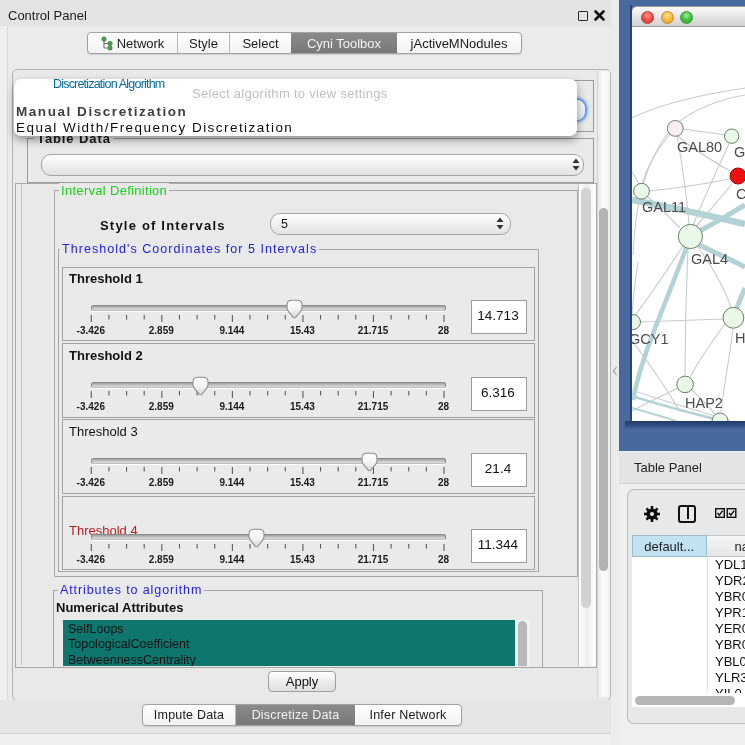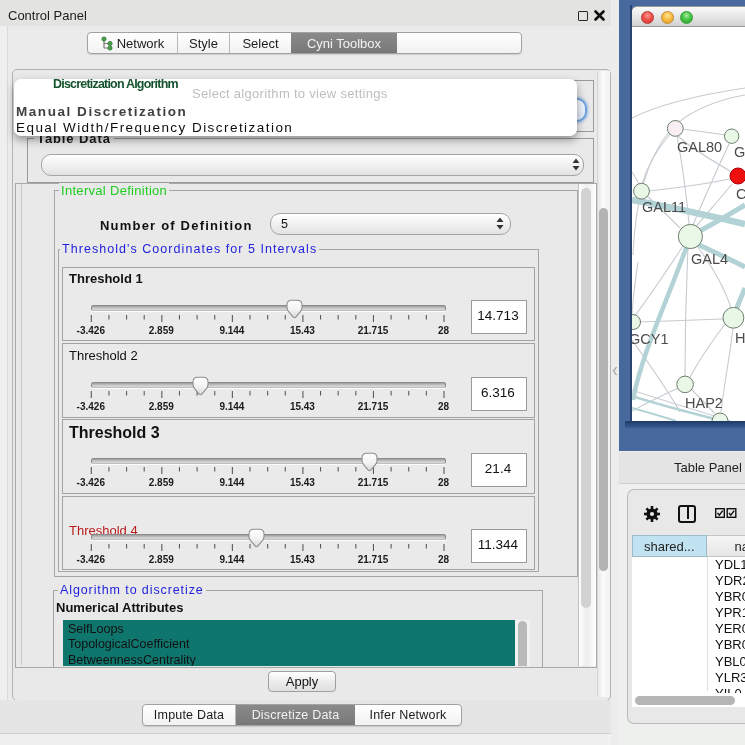--- a/index.html
+++ b/index.html
@@ -27,30 +27,31 @@
       <path d="M3,3.5 L3,12 M3,7.5 L8.5,7.5 M3,12 L8.5,12" stroke="#7a7a7a" stroke-width="1.2" fill="none"></path>
       <circle cx="3" cy="3" r="2.1" fill="#4aa44a" stroke="#2c6e2c" stroke-width="0.8"></circle>
       <circle cx="9" cy="7.5" r="2.1" fill="#4aa44a" stroke="#2c6e2c" stroke-width="0.8"></circle>
       <circle cx="9" cy="12" r="2.1" fill="#4aa44a" stroke="#2c6e2c" stroke-width="0.8"></circle>
     </svg>
     <span>Network</span>
   </div>
   <div style="width:51px;border-right:1px solid #b9b9b9;display:flex;align-items:center;justify-content:center;">Style</div>
   <div style="width:61px;display:flex;align-items:center;justify-content:center;">Select</div>
   <div style="width:106px;background:linear-gradient(#8a8a8a,#787878);color:#f2f2f2;display:flex;align-items:center;justify-content:center;">Cyni Toolbox</div>
+  <div style="flex:1;display:flex;align-items:center;justify-content:center;">jActiveMNodules</div>
 </div>
 
 <div class="abs" style="left:12px;top:69px;width:597px;height:630px;background:#e9e9e9;border:1px solid #b3b3b3;border-radius:5px;"></div>
 
 <div class="abs" style="left:27px;top:80px;width:565px;height:50px;border:1px solid #9a9a9a;"></div>
 
 <div class="abs" style="left:560px;top:98px;width:23px;height:20px;border-radius:0 10px 10px 0;background:linear-gradient(#f4f8fd,#dce8f7);border:2px solid #6da0de;box-shadow:0 0 2.5px 1px rgba(120,165,225,0.7);"></div>
 
 <div class="abs" style="left:14px;top:79px;width:563px;height:57px;background:#ffffff;border-radius:7px;box-shadow:0 4px 9px rgba(0,0,0,0.38);z-index:40;"></div>
-<div class="abs" style="left:53px;top:77px;font-size:12.5px;color:#14532d;font-weight:bold;letter-spacing:-0.8px;z-index:41;">Discretization Algorithm</div>
+<div class="abs" style="left:53px;top:77px;font-size:12.5px;color:#0369a1;font-weight:normal;letter-spacing:-0.8px;z-index:41;">Discretization Algorithm</div>
 <div class="abs" style="left:192px;top:85.5px;font-size:13px;color:#bebebe;letter-spacing:0.3px;z-index:41;">Select algorithm to view settings</div>
 <div class="abs" style="left:16px;top:103.5px;font-size:13.5px;font-weight:bold;color:#404040;letter-spacing:1.55px;z-index:41;">Manual Discretization</div>
 <div class="abs" style="left:16px;top:119.5px;font-size:13.5px;color:#0d0d0d;letter-spacing:1.45px;z-index:41;">Equal Width/Frequency Discretization</div>
 
 <div class="abs" style="left:27px;top:138px;width:565px;height:43px;border:1px solid #9a9a9a;"></div>
 <div class="abs" style="left:34px;top:131px;background:#e9e9e9;padding:0 3px;font-size:13px;font-weight:bold;color:#1a1a1a;letter-spacing:0.9px;">Table Data</div>
 <div class="abs" style="left:41px;top:154px;width:541px;height:20px;border-radius:10px;background:linear-gradient(#ffffff,#e2e2e2);border:1px solid #a4a4a4;"></div>
 <div class="abs" style="left:60px;top:158px;font-size:12.5px;color:#111;letter-spacing:0.25px;margin-top:25px;">galFiltered.sif default node</div>
 <svg class="abs" style="left:570px;top:158px;" width="12" height="13" viewBox="0 0 12 13">
   <path d="M6,0.5 L9.5,5 L2.5,5 Z" fill="#333"></path>
@@ -58,21 +59,21 @@
 </svg>
 
 <div class="abs" style="left:15px;top:183px;width:580px;height:483px;border:1px solid #a8a8a8;background:#e9e9e9;"></div>
 <div class="abs" style="left:21px;top:184px;width:1px;height:481px;background:#c8c8c8;"></div>
 
 <div class="abs" style="left:578px;top:184px;width:17px;height:482px;background:linear-gradient(90deg,#ffffff,#ededed 45%,#ffffff);border-left:1px solid #c0c0c0;"></div>
 <div class="abs" style="left:581px;top:188px;width:10px;height:420px;background:#d2d2d2;border-radius:5px;"></div>
 
 <div class="abs" style="left:54px;top:190px;width:522px;height:385px;border:1px solid #a5a5a5;"></div>
 <div class="abs" style="left:59px;top:183px;background:#e9e9e9;padding:0 2px;font-size:13px;color:#21cc21;letter-spacing:0.3px;">Interval Definition</div>
-<div class="abs" style="left:100px;top:218px;font-size:13px;font-weight:bold;color:#111;letter-spacing:1.2px;">Number of Definition</div>
+<div class="abs" style="left:100px;top:218px;font-size:13px;font-weight:bold;color:#111;letter-spacing:1.2px;">Style of Intervals</div>
 <div class="abs" style="left:270px;top:213px;width:239px;height:20px;border-radius:10px;background:linear-gradient(#ffffff,#e2e2e2);border:1px solid #a4a4a4;"></div>
 <div class="abs" style="left:281px;top:217px;font-size:12.5px;color:#111;">5</div>
 <svg class="abs" style="left:494px;top:217px;" width="12" height="13" viewBox="0 0 12 13">
   <path d="M6,0.5 L9.5,5 L2.5,5 Z" fill="#333"></path>
   <path d="M6,12.5 L9.5,8 L2.5,8 Z" fill="#333"></path>
 </svg>
 
 <div class="abs" style="left:58px;top:249px;width:479px;height:321px;border:1px solid #a5a5a5;"></div>
 <div class="abs" style="left:60px;top:242px;background:#e9e9e9;padding:0 2px;font-size:12.5px;color:#2222dd;letter-spacing:1.05px;">Threshold's Coordinates for 5 Intervals</div>
 
@@ -115,21 +116,21 @@
         <stop offset="0.55" stop-color="#f2f2f2"></stop>
         <stop offset="1" stop-color="#d8d8d8"></stop>
       </linearGradient>
     </defs>
   <path d="M1,8.6 L1,6 Q1,1.2 5.8,1.2 L11.2,1.2 Q16,1.2 16,6 L16,8.6 Q16,10.8 14.6,12.4 L10,17.9 Q8.5,19.6 7,17.9 L2.4,12.4 Q1,10.8 1,8.6 Z" fill="url(#th266)" stroke="#8f8f8f" stroke-width="1.1"></path>
 </svg>
 <div class="abs" style="left:471px;top:300.2px;width:54px;height:32px;background:#fff;border:1px solid #9a9a9a;"></div>
 <div class="abs" style="left:471px;top:300.2px;width:54px;height:32px;line-height:32px;text-align:center;font-size:13.5px;color:#111;">14.713</div>
 
 <div class="abs" style="left:61.5px;top:343.1px;width:471px;height:72.5px;border:1px solid #a3a3a3;background:#eaeaea;"></div>
-<div class="abs" style="left:69px;top:347.6px;font-size:13px;font-weight:normal;color:#111;">Threshold 2</div>
+<div class="abs" style="left:69px;top:347.6px;font-size:13px;font-weight:bold;color:#111;">Threshold 2</div>
 <div class="abs" style="left:90.5px;top:381.5px;width:353px;height:4px;border-radius:2.5px;background:linear-gradient(#9c9c9c,#c9c9c9 55%,#d9d9d9);border:0.5px solid #8a8a8a;border-bottom-color:#c0c0c0;box-shadow:0 1px 0 rgba(255,255,255,0.9);"></div>
 <svg class="abs" style="left:61.5px;top:390.9px;" width="400" height="8" viewBox="0 0 400 8">
     <line x1="29.30" y1="0" x2="29.30" y2="7" stroke="#5a5a5a" stroke-width="1.1"></line>
     <line x1="46.94" y1="0" x2="46.94" y2="4.5" stroke="#5a5a5a" stroke-width="1.1"></line>
     <line x1="64.57" y1="0" x2="64.57" y2="4.5" stroke="#5a5a5a" stroke-width="1.1"></line>
     <line x1="82.21" y1="0" x2="82.21" y2="4.5" stroke="#5a5a5a" stroke-width="1.1"></line>
     <line x1="99.84" y1="0" x2="99.84" y2="7" stroke="#5a5a5a" stroke-width="1.1"></line>
     <line x1="117.47" y1="0" x2="117.47" y2="4.5" stroke="#5a5a5a" stroke-width="1.1"></line>
     <line x1="135.11" y1="0" x2="135.11" y2="4.5" stroke="#5a5a5a" stroke-width="1.1"></line>
     <line x1="152.74" y1="0" x2="152.74" y2="4.5" stroke="#5a5a5a" stroke-width="1.1"></line>
@@ -160,21 +161,21 @@
         <stop offset="0.55" stop-color="#f2f2f2"></stop>
         <stop offset="1" stop-color="#d8d8d8"></stop>
       </linearGradient>
     </defs>
   <path d="M1,8.6 L1,6 Q1,1.2 5.8,1.2 L11.2,1.2 Q16,1.2 16,6 L16,8.6 Q16,10.8 14.6,12.4 L10,17.9 Q8.5,19.6 7,17.9 L2.4,12.4 Q1,10.8 1,8.6 Z" fill="url(#th343)" stroke="#8f8f8f" stroke-width="1.1"></path>
 </svg>
 <div class="abs" style="left:471px;top:376.5px;width:54px;height:32px;background:#fff;border:1px solid #9a9a9a;"></div>
 <div class="abs" style="left:471px;top:376.5px;width:54px;height:32px;line-height:32px;text-align:center;font-size:13.5px;color:#111;">6.316</div>
 
 <div class="abs" style="left:61.5px;top:419.4px;width:471px;height:72.5px;border:1px solid #a3a3a3;background:#eaeaea;"></div>
-<div class="abs" style="left:69px;top:423.9px;font-size:16px;font-weight:bold;color:#111;">Threshold 3</div>
+<div class="abs" style="left:69px;top:423.9px;font-size:13px;font-weight:normal;color:#111;">Threshold 3</div>
 <div class="abs" style="left:90.5px;top:457.8px;width:353px;height:4px;border-radius:2.5px;background:linear-gradient(#9c9c9c,#c9c9c9 55%,#d9d9d9);border:0.5px solid #8a8a8a;border-bottom-color:#c0c0c0;box-shadow:0 1px 0 rgba(255,255,255,0.9);"></div>
 <svg class="abs" style="left:61.5px;top:467.2px;" width="400" height="8" viewBox="0 0 400 8">
     <line x1="29.30" y1="0" x2="29.30" y2="7" stroke="#5a5a5a" stroke-width="1.1"></line>
     <line x1="46.94" y1="0" x2="46.94" y2="4.5" stroke="#5a5a5a" stroke-width="1.1"></line>
     <line x1="64.57" y1="0" x2="64.57" y2="4.5" stroke="#5a5a5a" stroke-width="1.1"></line>
     <line x1="82.21" y1="0" x2="82.21" y2="4.5" stroke="#5a5a5a" stroke-width="1.1"></line>
     <line x1="99.84" y1="0" x2="99.84" y2="7" stroke="#5a5a5a" stroke-width="1.1"></line>
     <line x1="117.47" y1="0" x2="117.47" y2="4.5" stroke="#5a5a5a" stroke-width="1.1"></line>
     <line x1="135.11" y1="0" x2="135.11" y2="4.5" stroke="#5a5a5a" stroke-width="1.1"></line>
     <line x1="152.74" y1="0" x2="152.74" y2="4.5" stroke="#5a5a5a" stroke-width="1.1"></line>
@@ -250,21 +251,21 @@
         <stop offset="0.55" stop-color="#f2f2f2"></stop>
         <stop offset="1" stop-color="#d8d8d8"></stop>
       </linearGradient>
     </defs>
   <path d="M1,8.6 L1,6 Q1,1.2 5.8,1.2 L11.2,1.2 Q16,1.2 16,6 L16,8.6 Q16,10.8 14.6,12.4 L10,17.9 Q8.5,19.6 7,17.9 L2.4,12.4 Q1,10.8 1,8.6 Z" fill="url(#th495)" stroke="#8f8f8f" stroke-width="1.1"></path>
 </svg>
 <div class="abs" style="left:471px;top:529.1px;width:54px;height:32px;background:#fff;border:1px solid #9a9a9a;"></div>
 <div class="abs" style="left:471px;top:529.1px;width:54px;height:32px;line-height:32px;text-align:center;font-size:13.5px;color:#111;">11.344</div>
 
 <div class="abs" style="left:53px;top:590px;width:488px;height:76px;border:1px solid #a5a5a5;border-bottom:none;"></div>
-<div class="abs" style="left:58px;top:583px;background:#e9e9e9;padding:0 2px;font-size:12.5px;color:#2222dd;letter-spacing:0.9px;">Algorithm to discretize</div>
+<div class="abs" style="left:58px;top:583px;background:#e9e9e9;padding:0 2px;font-size:12.5px;color:#2222dd;letter-spacing:0.9px;">Attributes to algorithm</div>
 <div class="abs" style="left:56px;top:600px;font-size:13px;font-weight:bold;color:#111;">Numerical Attributes</div>
 <div class="abs" style="left:63px;top:620px;width:452px;height:46px;background:#0f766e;overflow:hidden;">
   <div style="padding:2px 0 0 5px;font-size:12.5px;color:#111;line-height:15.4px;">SelfLoops<br>TopologicalCoefficient<br>BetweennessCentrality</div>
 </div>
 <div class="abs" style="left:515px;top:620px;width:15px;height:46px;background:#f2f2f2;overflow:hidden;">
     <div style="position:absolute;left:2.5px;top:1px;width:9.5px;height:52px;background:#b9b9b9;border-radius:5px;"></div>
   </div>
 
 <div class="abs" style="left:597px;top:71px;width:12px;height:626px;background:linear-gradient(90deg,#e8e8e8,#fbfbfb 40%,#f2f2f2);border-left:1px solid #d5d5d5;"></div>
 <div class="abs" style="left:598.5px;top:208px;width:9.5px;height:363px;background:#b3b3b3;border-radius:5px;"></div>
@@ -351,21 +352,21 @@
     <text x="642" y="212">GAL11</text>
     <text x="691" y="264">GAL4</text>
     <text x="629" y="344">GCY1</text>
     <text x="735" y="343">H</text>
     <text x="685" y="408">HAP2</text>
   </g>
 </svg>
 
 <div class="abs" style="left:619px;top:451px;width:126px;height:294px;background:#eef0ee;"></div>
 <div class="abs" style="left:619px;top:452px;width:126px;height:31px;background:#e4e4e4;border-bottom:1px solid #d0d0d0;"></div>
-<div class="abs" style="left:634px;top:460px;font-size:13px;color:#222;margin-left:40px;">Table Panel</div>
+<div class="abs" style="left:634px;top:460px;font-size:13px;color:#222;">Table Panel</div>
 
 <div class="abs" style="left:627px;top:489px;width:118px;height:233px;background:#e8e8e8;border:1px solid #bbbbbb;border-radius:7px 0 0 7px;border-right:none;"></div>
 
 <svg class="abs" style="left:643px;top:505px;" width="18" height="18" viewBox="0 0 18 18">
   <g fill="#111">
     <circle cx="9" cy="9" r="5.6"></circle>
     <g stroke="#111" stroke-width="2.6">
       <line x1="9" y1="1" x2="9" y2="17"></line>
       <line x1="1" y1="9" x2="17" y2="9"></line>
       <line x1="3.4" y1="3.4" x2="14.6" y2="14.6"></line>
@@ -379,19 +380,19 @@
 <div class="abs" style="left:686.6px;top:507px;width:2.4px;height:12px;background:#111;"></div>
 
 <svg class="abs" style="left:715px;top:508px;" width="24" height="11" viewBox="0 0 24 11">
   <rect x="0.7" y="0.7" width="8.6" height="8.6" fill="none" stroke="#111" stroke-width="1.4"></rect>
   <path d="M2.5,5 L4.3,7.2 L7.7,2.6" stroke="#111" stroke-width="1.4" fill="none"></path>
   <rect x="12.2" y="0.7" width="8.6" height="8.6" fill="none" stroke="#111" stroke-width="1.4"></rect>
   <path d="M14,5 L15.8,7.2 L19.2,2.6" stroke="#111" stroke-width="1.4" fill="none"></path>
 </svg>
 
 <div class="abs" style="left:632px;top:534.5px;width:113px;height:172.5px;background:#ffffff;overflow:hidden;">
-  <div style="position:absolute;left:0;top:0;width:74.5px;height:22px;background:#c0e2f1;border:1px solid #9dbccb;box-sizing:border-box;text-align:center;line-height:21px;font-size:13px;color:#222;">shared...</div>
+  <div style="position:absolute;left:0;top:0;width:74.5px;height:22px;background:#c0e2f1;border:1px solid #9dbccb;box-sizing:border-box;text-align:center;line-height:21px;font-size:13px;color:#222;">default...</div>
   <div style="position:absolute;left:74.5px;top:0;width:39px;height:22px;background:linear-gradient(#f6f6f6,#e6e6e6);border:1px solid #c4c4c4;border-left:none;box-sizing:border-box;line-height:21px;font-size:13px;color:#222;padding-left:28px;">na</div>
   <div style="position:absolute;left:74.5px;top:22px;width:1px;height:134px;background:#e0e0e0;"></div>
   <div style="position:absolute;left:83px;top:22.5px;font-size:13px;line-height:16.1px;color:#111;">YDL1<br>YDR2<br>YBR0<br>YPR1<br>YER0<br>YBR0<br>YBL0<br>YLR3<br>YIL0</div>
   <div style="position:absolute;left:0;top:158.5px;width:113px;height:14px;background:#ffffff;"></div>
   <div style="position:absolute;left:3px;top:161.9px;width:100px;height:8.5px;background:#b5b5b5;border-radius:4.5px;"></div>
 </div>
 
 </body></html>

